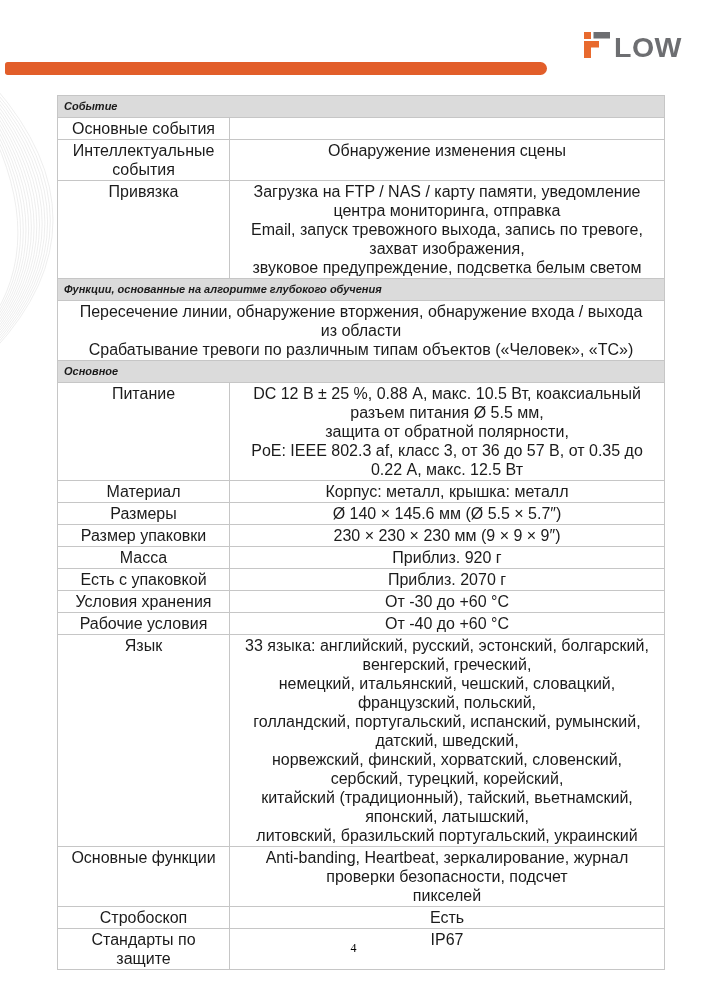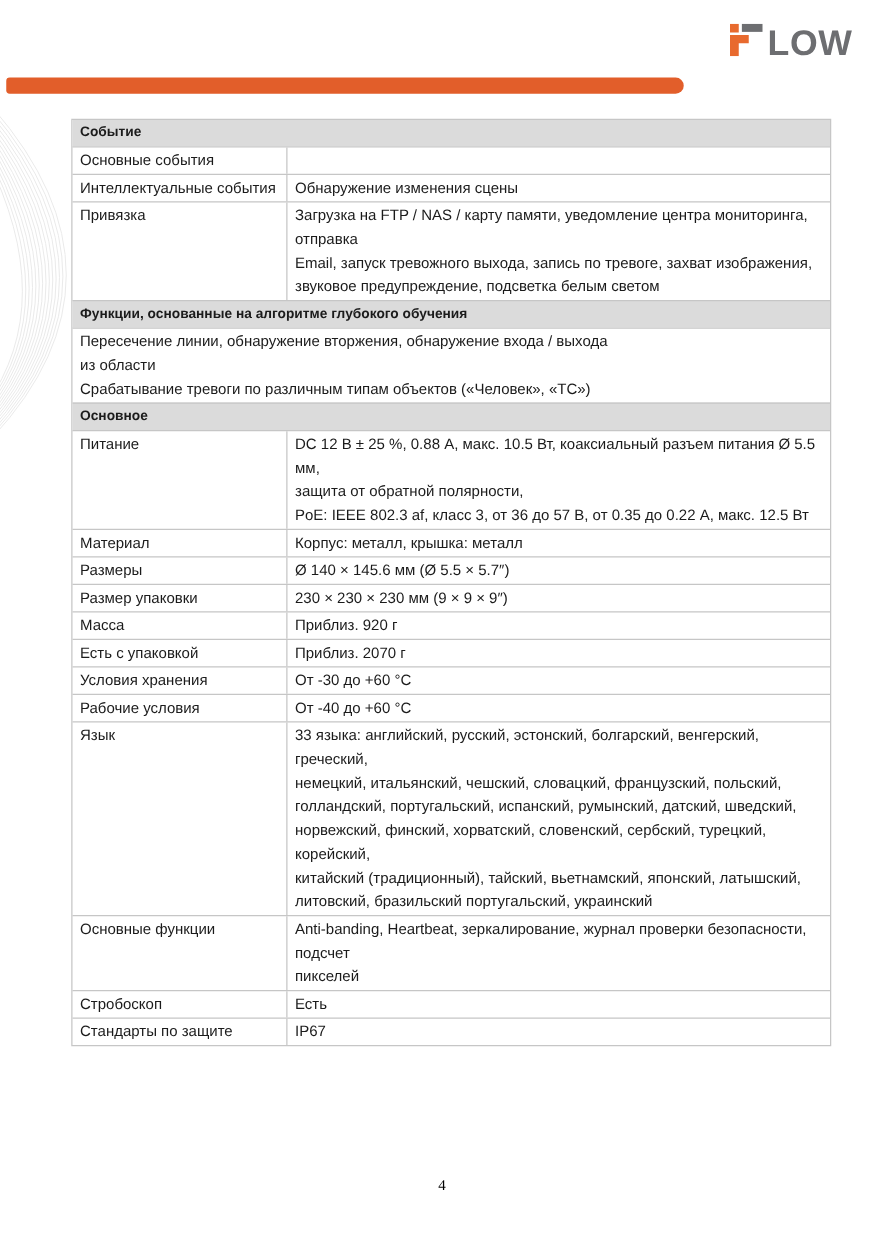--- a/index.html
+++ b/index.html
@@ -9,36 +9,36 @@
     --border:#C6C6C6;
     --text:#1b1b1b;
   }
   html,body{margin:0;padding:0;}
   body{
     width:707px;height:1000px;background:#ffffff;position:relative;
     font-family:"Liberation Sans",sans-serif;color:var(--text);
     overflow:hidden;
   }
   .swirl{position:absolute;left:0;top:82px;width:60px;height:290px;overflow:hidden;}
-  .logo{position:absolute;left:584px;top:19px;width:108px;height:26px;}
+  .logo{position:absolute;left:584px;top:32px;width:108px;height:26px;}
   .accent-bar{
     position:absolute;left:5px;top:62px;width:542px;height:13px;
     background:var(--accent);border-radius:3px 7px 7px 3px;
   }
   .spec-table{
     position:absolute;left:57px;top:95px;width:608px;
     border:1px solid var(--border);box-sizing:border-box;
     background:#fff;
   }
   .t-row{display:flex;}
   .t-row + .t-row{border-top:1px solid var(--border);}
-  .cell{font-size:12px;line-height:19px;padding:1px 6px;box-sizing:border-box;}
+  .cell{font-size:16px;line-height:19px;padding:1px 6px;box-sizing:border-box;text-align:center;}
   .cell.label{width:172px;flex:none;border-right:1px solid var(--border);}
   .cell.value{flex:1;white-space:pre-line;}
-  .t-row.section{background:var(--section-bg);}
+  .t-row.section{background:var(--section-bg);font-style:italic;}
   .section-label{
     font-size:11px;line-height:19px;font-weight:bold;padding:1px 6px;
   }
   .footer{
     position:absolute;left:0;right:0;top:941px;text-align:center;
     font-family:"Liberation Serif",serif;font-size:12px;color:#000;
   }
 </style>
 </head>
 <body>

